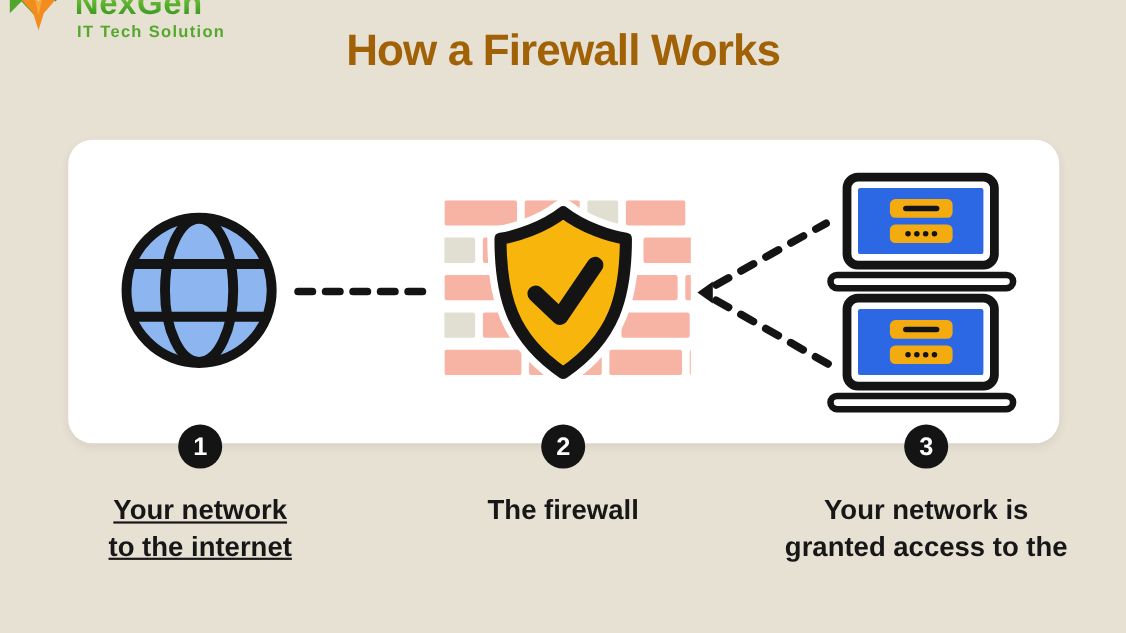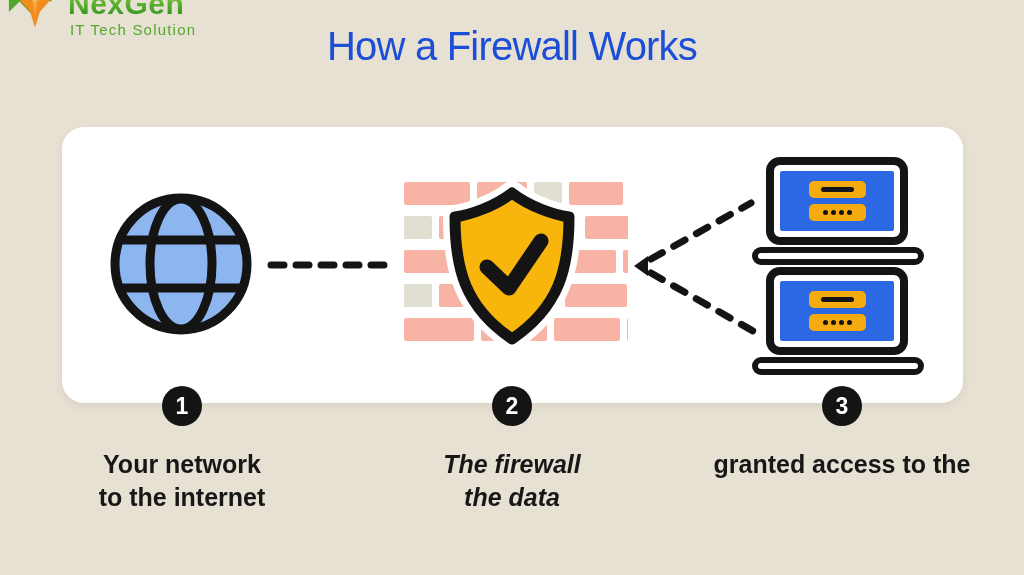--- a/index.html
+++ b/index.html
@@ -11,25 +11,25 @@
   }
   
   .logo{position:absolute;top:-13px;left:6px;display:flex;align-items:flex-start;gap:4px;}
   .logo-icon{width:58px;height:56px;flex:none;}
   .logo-text{display:flex;flex-direction:column;line-height:1;padding-top:2px;}
   .logo-name{
     font-size:30px;font-weight:bold;letter-spacing:0.5px;
     background:linear-gradient(180deg,#8fd14a 0%,#55ad2c 55%,#2f8c1e 100%);
     -webkit-background-clip:text;background-clip:text;color:transparent;
   }
-  .logo-tagline{font-size:15px;font-weight:normal;color:#55a82c;letter-spacing:1.2px;margin-top:3px;padding-left:2px;}
+  .logo-tagline{font-size:15px;font-weight:bold;color:#55a82c;letter-spacing:1.2px;margin-top:3px;padding-left:2px;}
   
   .title{
     position:absolute;top:24px;left:0;width:100%;text-align:center;
-    font-size:40px;font-weight:normal;letter-spacing:-0.8px;color:#1d4ed8;
+    font-size:40px;font-weight:bold;letter-spacing:-0.8px;color:#a16207;
   }
   
   .card{
     position:absolute;left:62px;top:127px;width:901px;height:276px;
     background:#ffffff;border-radius:22px;
     box-shadow:0 3px 8px rgba(90,80,60,0.10);
   }
   
   .globe{position:absolute;left:107px;top:190px;width:148px;height:148px;}
   
@@ -71,21 +71,21 @@
   .badge{
     position:absolute;top:386px;width:40px;height:40px;border-radius:50%;
     background:#141414;color:#ffffff;display:flex;align-items:center;justify-content:center;
     font-size:23px;font-weight:bold;
   }
   .badge-1{left:162px;} .badge-2{left:492px;} .badge-3{left:822px;}
   .caption{
     position:absolute;top:448px;width:320px;text-align:center;
     font-size:25px;font-weight:bold;line-height:33px;color:#171717;
   }
-  .caption-1{left:22px;} .caption-2{left:352px;font-style:italic;} .caption-3{left:682px;}
+  .caption-1{left:22px;text-decoration:underline;} .caption-2{left:352px;} .caption-3{left:682px;}
 </style>
 </head>
 <body>
 
 <div class="logo">
   <svg class="logo-icon" viewBox="0 0 60 54">
     <polygon fill="#4ea62a" points="3,0 17,0 30,15 30,30 14,13 3,24"></polygon>
     <polygon fill="#2f8c1e" points="45,0 57,0 46,13 39,6"></polygon>
     <polygon fill="#f28c1e" points="16,0 30,13 43,0 48,9 35,24 30,40 25,24 12,9"></polygon>
     <polygon fill="#f5a93c" points="26,8 30,13 34,8 30,26"></polygon>
@@ -200,17 +200,17 @@
 <div class="badge badge-1">1</div>
 <div class="badge badge-2">2</div>
 <div class="badge badge-3">3</div>
 
 <div class="caption caption-1">
   <div>Your network</div>
   <div>to the internet</div>
 </div>
 <div class="caption caption-2">
   <div>The firewall</div>
-  <div>the data</div>
 </div>
 <div class="caption caption-3">
+  <div>Your network is</div>
   <div>granted access to the</div>
 </div>
 
 </body></html>

